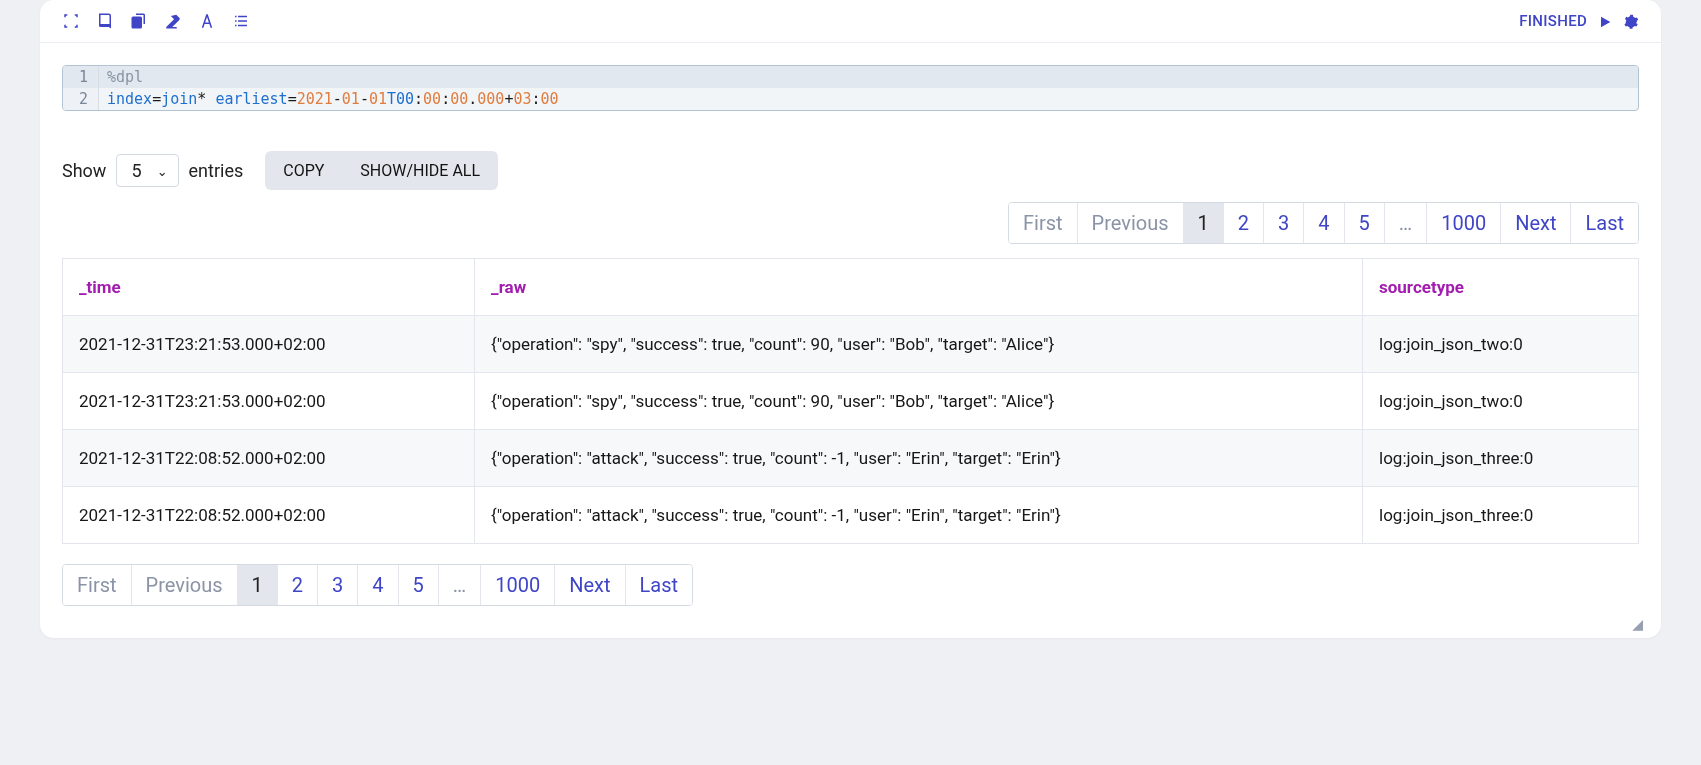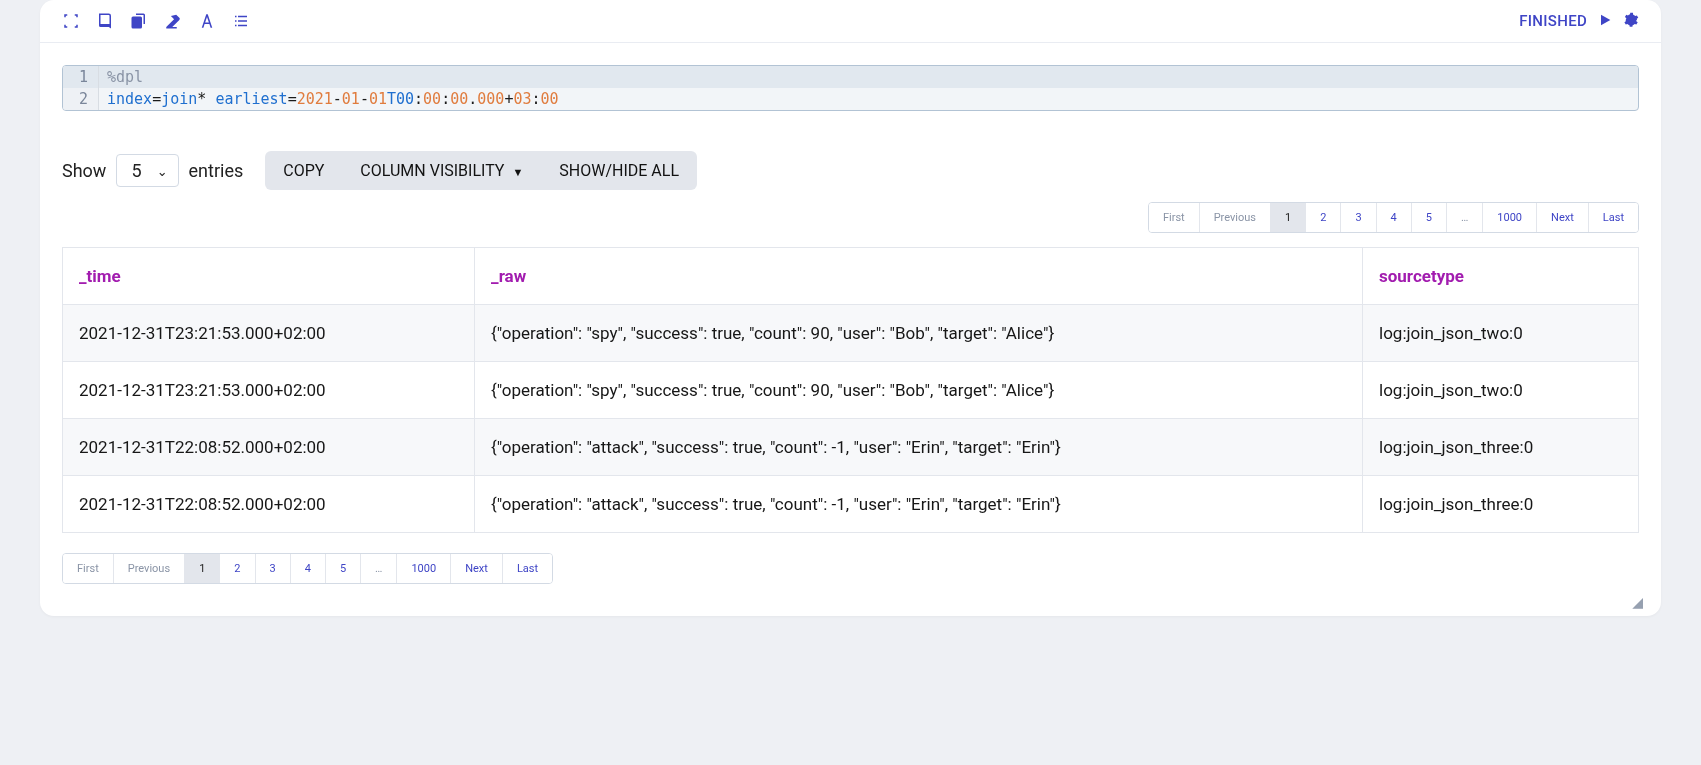--- a/index.html
+++ b/index.html
@@ -29,21 +29,21 @@
   .toolbar-top {
     display: flex;
     align-items: center;
     justify-content: space-between;
     padding: 12px 22px 12px 22px;
     border-bottom: 1px solid #e9ecf2;
   }
   .toolbar-left { display: flex; gap: 16px; align-items: center; }
   .toolbar-left svg { width: 18px; height: 18px; fill: #3F45C6; }
   .icon-btn { cursor: pointer; display: flex; align-items: center; }
-  .toolbar-right { display: flex; align-items: flex-start; gap: 10px; color: #3F45C6; font-weight: 500; }
+  .toolbar-right { display: flex; align-items: flex-end; gap: 10px; color: #3F45C6; font-weight: 500; }
   .toolbar-right .status { font-size: 15px; letter-spacing: 0.3px; }
   .toolbar-right svg { width: 16px; height: 16px; fill: #3F45C6; }
 
   .code-block {
     margin: 22px 22px 0 22px;
     border: 1px solid #b2c3d4;
     border-radius: 4px;
     background: #f2f5f8;
     font-family: "SFMono-Regular", Consolas, monospace;
     font-size: 15px;
@@ -123,21 +123,21 @@
     display: inline-flex;
     border: 1px solid #d3dae4;
     border-radius: 4px;
     overflow: hidden;
   }
   .pagination .pbtn {
     border: none;
     background: #fff;
     border-left: 1px solid #e3e6ec;
     padding: 8px 14px;
-    font-size: 11px;
+    font-size: 20px;
     color: #3F45C6;
     cursor: pointer;
     font-family: inherit;
   }
   .pagination .pbtn:first-child { border-left: none; }
   .pagination .pbtn.disabled { color: #8a94a6; cursor: default; }
   .pagination .pbtn.active { background: #e3e6ec; color: #222; }
 
   .data-table {
     width: calc(100% - 44px);
@@ -245,24 +245,20 @@
     <div class="controls-row">
       <div class="controls-left">
         <span>Show</span>
         <div class="select-wrap">
           <span>5</span>
           <span class="chev">⌄</span>
         </div>
         <span>entries</span>
         <div class="btn-group">
           <button>COPY</button>
-          <button>
-            <span>COLUMN VISIBILITY</span>
-            <span class="caret-down">▼</span>
-          </button>
           <button>SHOW/HIDE ALL</button>
         </div>
       </div>
     </div>
 
     <div class="pagination-row">
       <div class="pagination" id="pagination-top">
           <button class="pbtn disabled">First</button>
           <button class="pbtn disabled">Previous</button>
           <button class="pbtn active">1</button>

